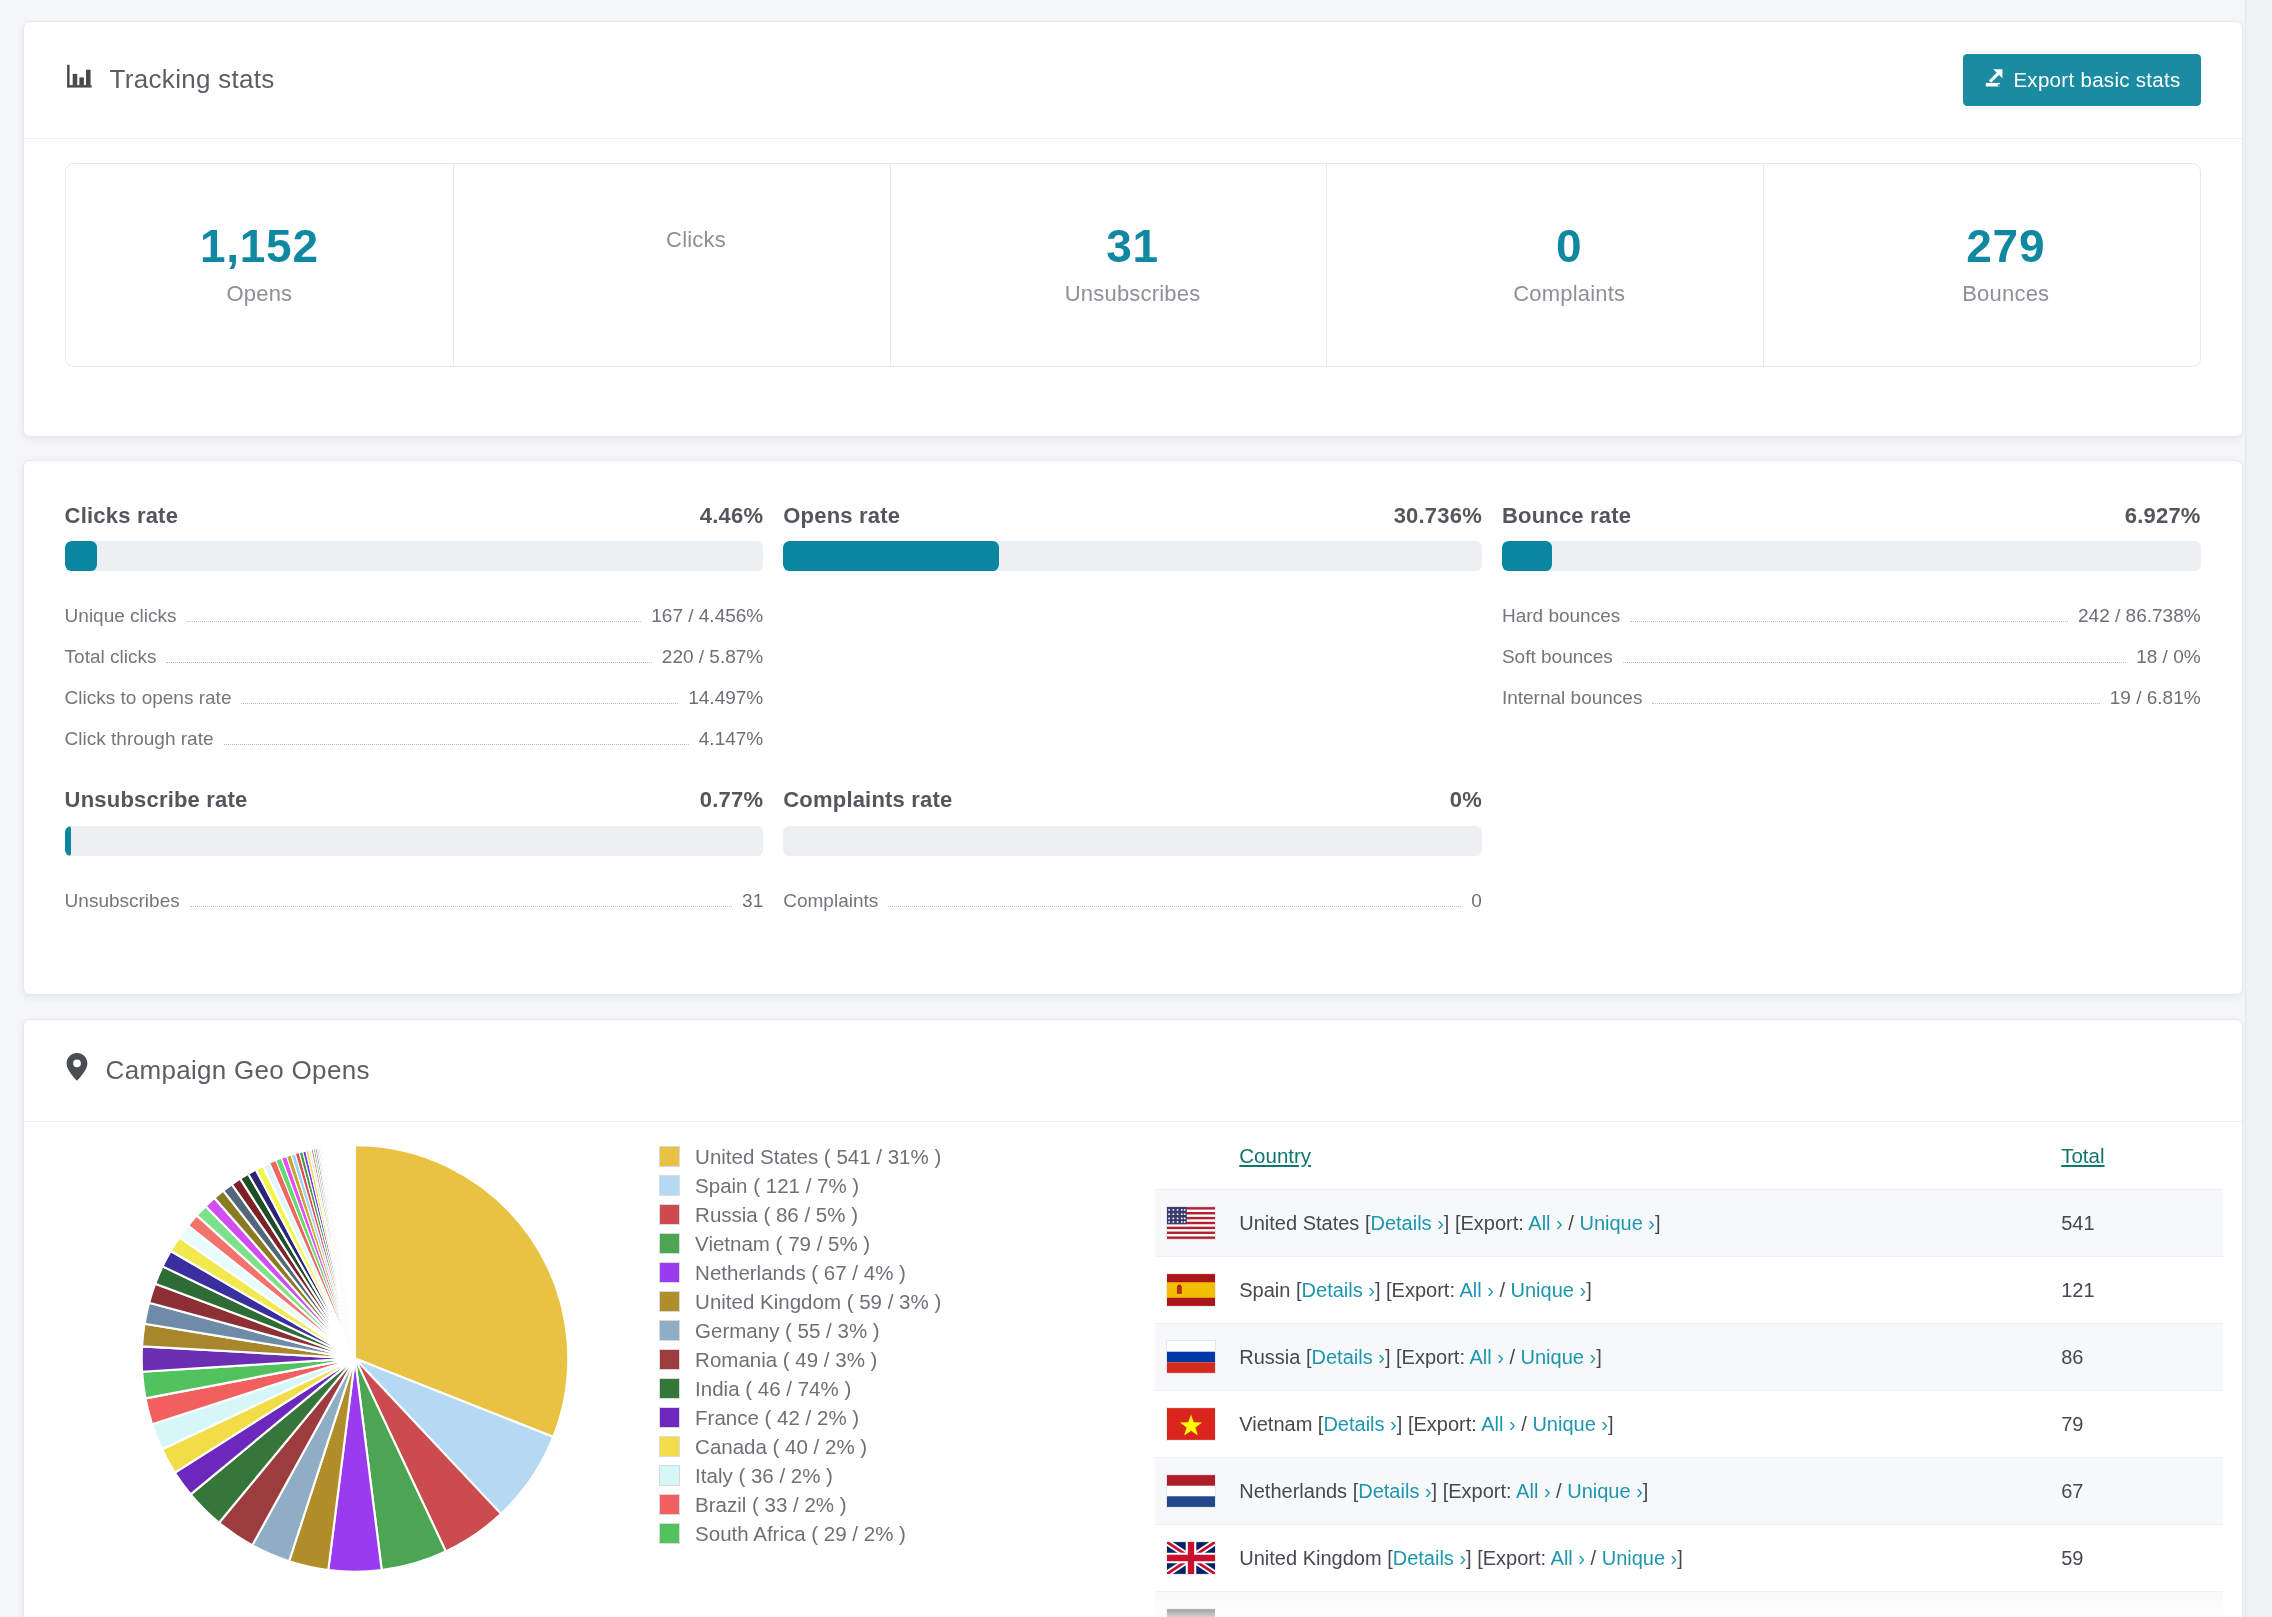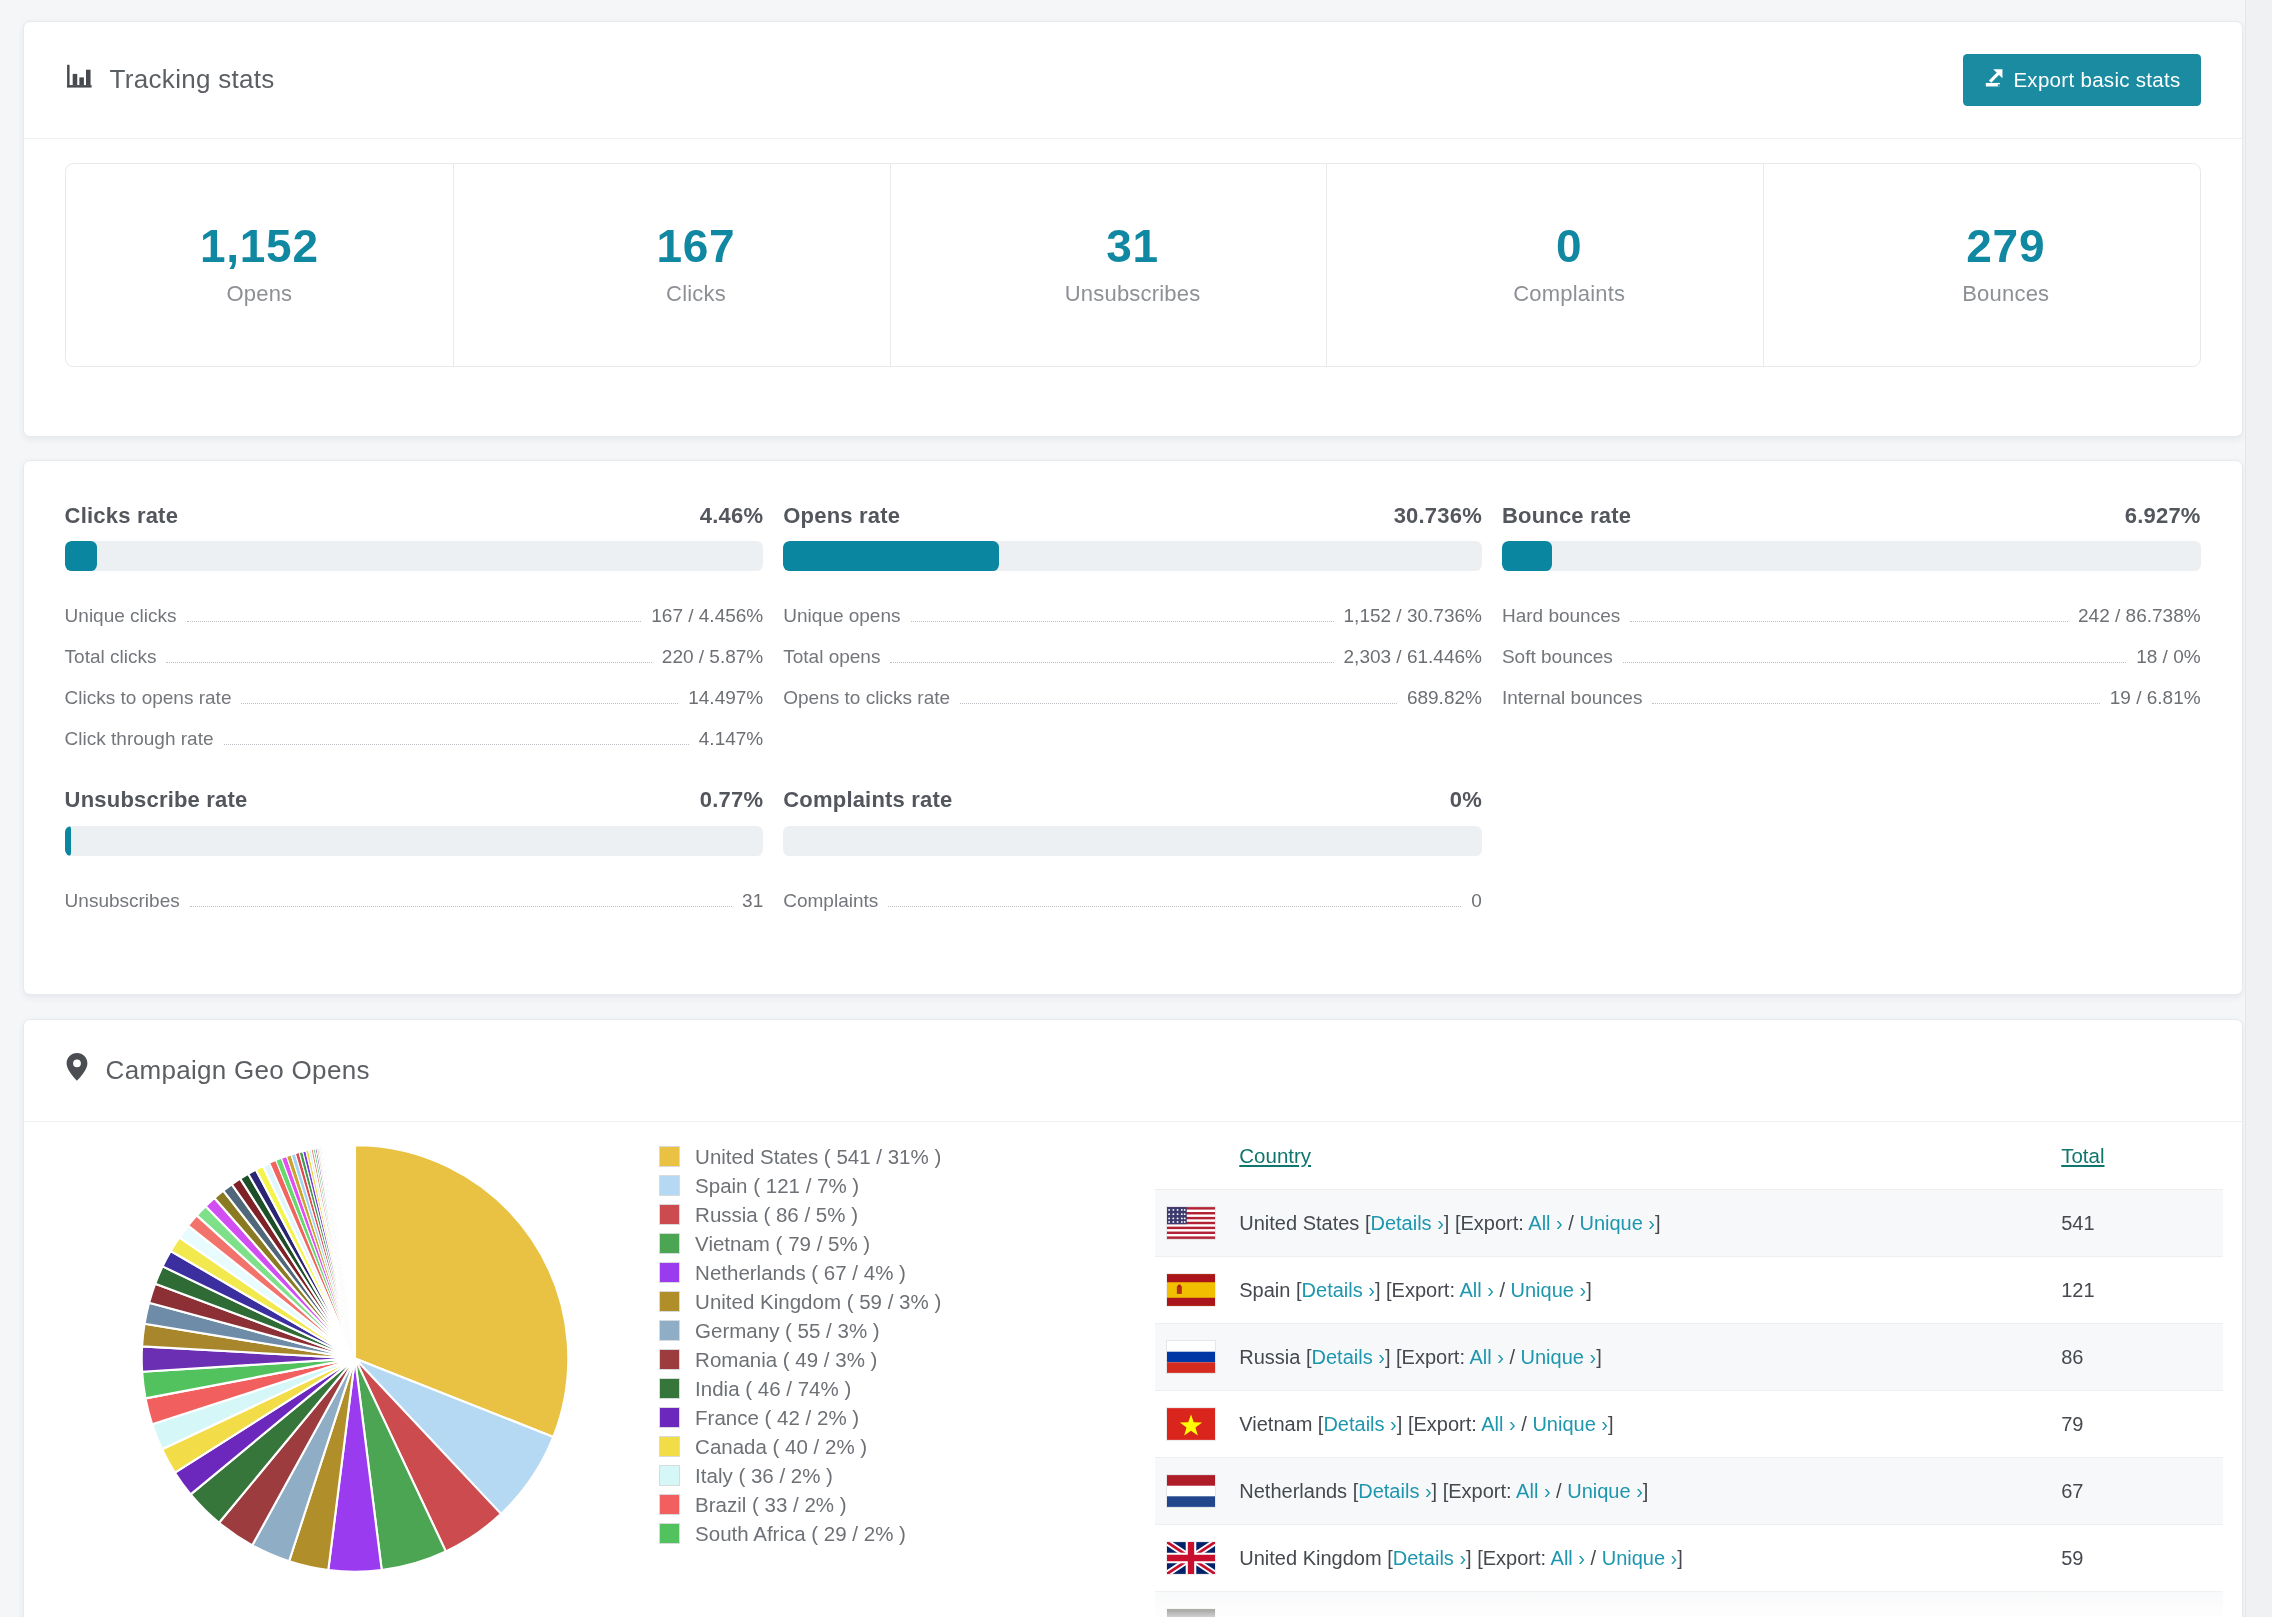--- a/index.html
+++ b/index.html
@@ -114,21 +114,20 @@
         <span>Export basic stats</span>
       </button>
     </div>
     <div class="stats-body">
       <div class="stats-row" id="statsRow">
           <div class="stat-cell">
             <div class="stat-value">1,152</div>
             <div class="stat-label">Opens</div>
           </div>
           <div class="stat-cell">
-            <div class="stat-value">167</div>
             <div class="stat-label">Clicks</div>
           </div>
           <div class="stat-cell">
             <div class="stat-value">31</div>
             <div class="stat-label">Unsubscribes</div>
           </div>
           <div class="stat-cell">
             <div class="stat-value">0</div>
             <div class="stat-label">Complaints</div>
           </div>
@@ -172,37 +171,20 @@
           </div>
         </div>
       </div>
       <div>
         <div class="rate-head">
           <span class="rate-title">Opens rate</span>
           <span class="rate-value">30.736%</span>
         </div>
         <div class="rate-track">
           <div class="rate-fill" style="width: calc(30.736% + 1.4px);"></div>
-        </div>
-        <div class="rate-rows">
-          <div class="rate-row">
-            <span class="rate-row-label">Unique opens</span>
-            <span class="leader"></span>
-            <span class="rate-row-value">1,152 / 30.736%</span>
-          </div>
-          <div class="rate-row">
-            <span class="rate-row-label">Total opens</span>
-            <span class="leader"></span>
-            <span class="rate-row-value">2,303 / 61.446%</span>
-          </div>
-          <div class="rate-row">
-            <span class="rate-row-label">Opens to clicks rate</span>
-            <span class="leader"></span>
-            <span class="rate-row-value">689.82%</span>
-          </div>
         </div>
       </div>
       <div>
         <div class="rate-head">
           <span class="rate-title">Bounce rate</span>
           <span class="rate-value">6.927%</span>
         </div>
         <div class="rate-track">
           <div class="rate-fill" style="width: calc(6.927% + 1.4px);"></div>
         </div>

